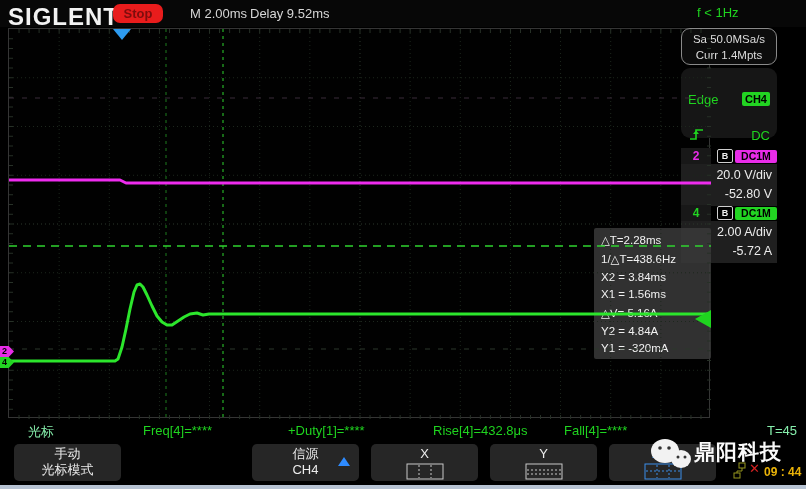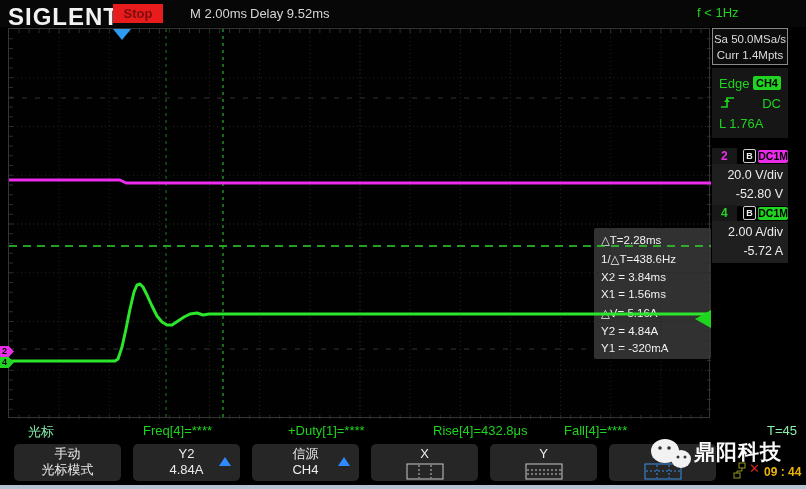--- a/index.html
+++ b/index.html
@@ -3,40 +3,40 @@
 <meta charset="utf-8">
 <style>
   html,body{margin:0;padding:0;background:#000;}
   #screen{position:relative;width:806px;height:489px;background:#000;overflow:hidden;
           font-family:"Liberation Sans","DejaVu Sans",sans-serif;color:#ddd;}
   .abs{position:absolute;}
   
   #topbar{left:0;top:0;width:806px;height:27px;background:#070707;}
   #logo{left:8px;top:3px;font-size:24px;font-weight:800;letter-spacing:1px;color:#f2f2f2;}
   #runstate{left:113px;top:4px;width:50px;height:19px;background:#e81c1c;color:#7e0d0d;
-            font-weight:bold;font-size:13px;text-align:center;line-height:19px;border-radius:0;}
+            font-weight:bold;font-size:13px;text-align:center;line-height:19px;border-radius:7px;}
   #tbase{left:190px;top:6px;font-size:13px;color:#d6d6d6;}
   #tdelay{left:250px;top:6px;font-size:13px;color:#d6d6d6;}
   #trigfreq{left:697px;top:5px;font-size:13px;color:#1fd41f;}
   
   #grid{left:8px;top:28px;width:702px;height:390px;background:#010101;border:1px solid #353535;box-sizing:border-box;}
   #wave{position:absolute;left:0;top:0;z-index:2;}
   #cursorbox{position:absolute;left:585px;top:199px;width:117px;height:131px;z-index:1;
              background:rgba(58,58,58,.85);border-radius:2px;padding:5px 7px;box-sizing:border-box;
              display:flex;flex-direction:column;justify-content:space-between;
              font-size:11.5px;color:#f2f2f2;}
   .chmark{position:absolute;width:14px;height:11px;font-size:9px;font-weight:bold;color:#000;
           line-height:11px;text-align:left;padding-left:2px;box-sizing:border-box;
           clip-path:polygon(0 0,62% 0,100% 50%,62% 100%,0 100%);z-index:3;}
   
-  .sidebox{left:712px;width:76px;box-sizing:border-box;}
+  .sidebox{left:681px;width:96px;box-sizing:border-box;border-radius:9px;}
   #samplebox{top:28px;height:37px;background:#0c0c0c;border:1px solid #8a8a8a;
              font-size:11.5px;line-height:16px;text-align:center;color:#dcdcdc;padding-top:2px;}
   #trigbox{top:68px;height:70px;background:#161616;padding:5px 7px;font-size:13px;color:#1fd41f;}
-  .trow{display:flex;justify-content:space-between;align-items:center;height:20px;}
+  .trow{display:flex;justify-content:space-between;align-items:center;height:20px;margin-top:16px;}
   .chip{display:inline-block;padding:0 3px;border-radius:2px;font-weight:bold;color:#000;font-size:11px;line-height:14px;}
   .chgrp-head{height:16px;display:flex;align-items:center;}
   .chtab{width:30px;height:16px;background:#181818;font-size:12px;font-weight:bold;text-align:center;line-height:16px;}
   .bchip{width:14px;height:12px;border:1px solid #cfcfcf;border-radius:2px;color:#eee;font-size:9px;
          font-weight:bold;text-align:center;line-height:12px;margin:0 2px 0 6px;}
   .cchip{height:13px;border-radius:2px;font-size:10.5px;font-weight:bold;color:#000;text-align:center;
          line-height:13px;flex:1;}
   .chbody{background:#1f1f1f;text-align:right;padding:2px 5px 2px 0;font-size:12.5px;line-height:19px;color:#ececec;}
   
   #measrow{top:423px;left:0;width:806px;height:17px;font-size:13px;}
@@ -387,25 +387,20 @@
     <span class="meas" style="left:288px;">+Duty[1]=****</span>
     <span class="meas" style="left:433px;">Rise[4]=432.8μs</span>
     <span class="meas" style="left:564px;">Fall[4]=****</span>
     <span class="meas white" style="left:767px;">T=45</span>
   </div>
 
   <div class="abs softkey" style="left:14px;">
     <div>手动</div>
     <div>光标模式</div>
   </div>
-  <div class="abs softkey" style="left:133px;">
-    <div>Y2</div>
-    <div>4.84A</div>
-    <span class="arrow"></span>
-  </div>
   <div class="abs softkey" style="left:252px;">
     <div>信源</div>
     <div>CH4</div>
     <span class="arrow"></span>
   </div>
   <div class="abs softkey" style="left:371px;">
     <div>X</div>
     <svg width="38" height="17" viewBox="0 0 38 17">
       <rect x="1" y="1" width="36" height="15" fill="none" stroke="#c8c8c8"></rect>
       <line x1="13" y1="2" x2="13" y2="15" stroke="#c8c8c8" stroke-dasharray="2 2"></line>

